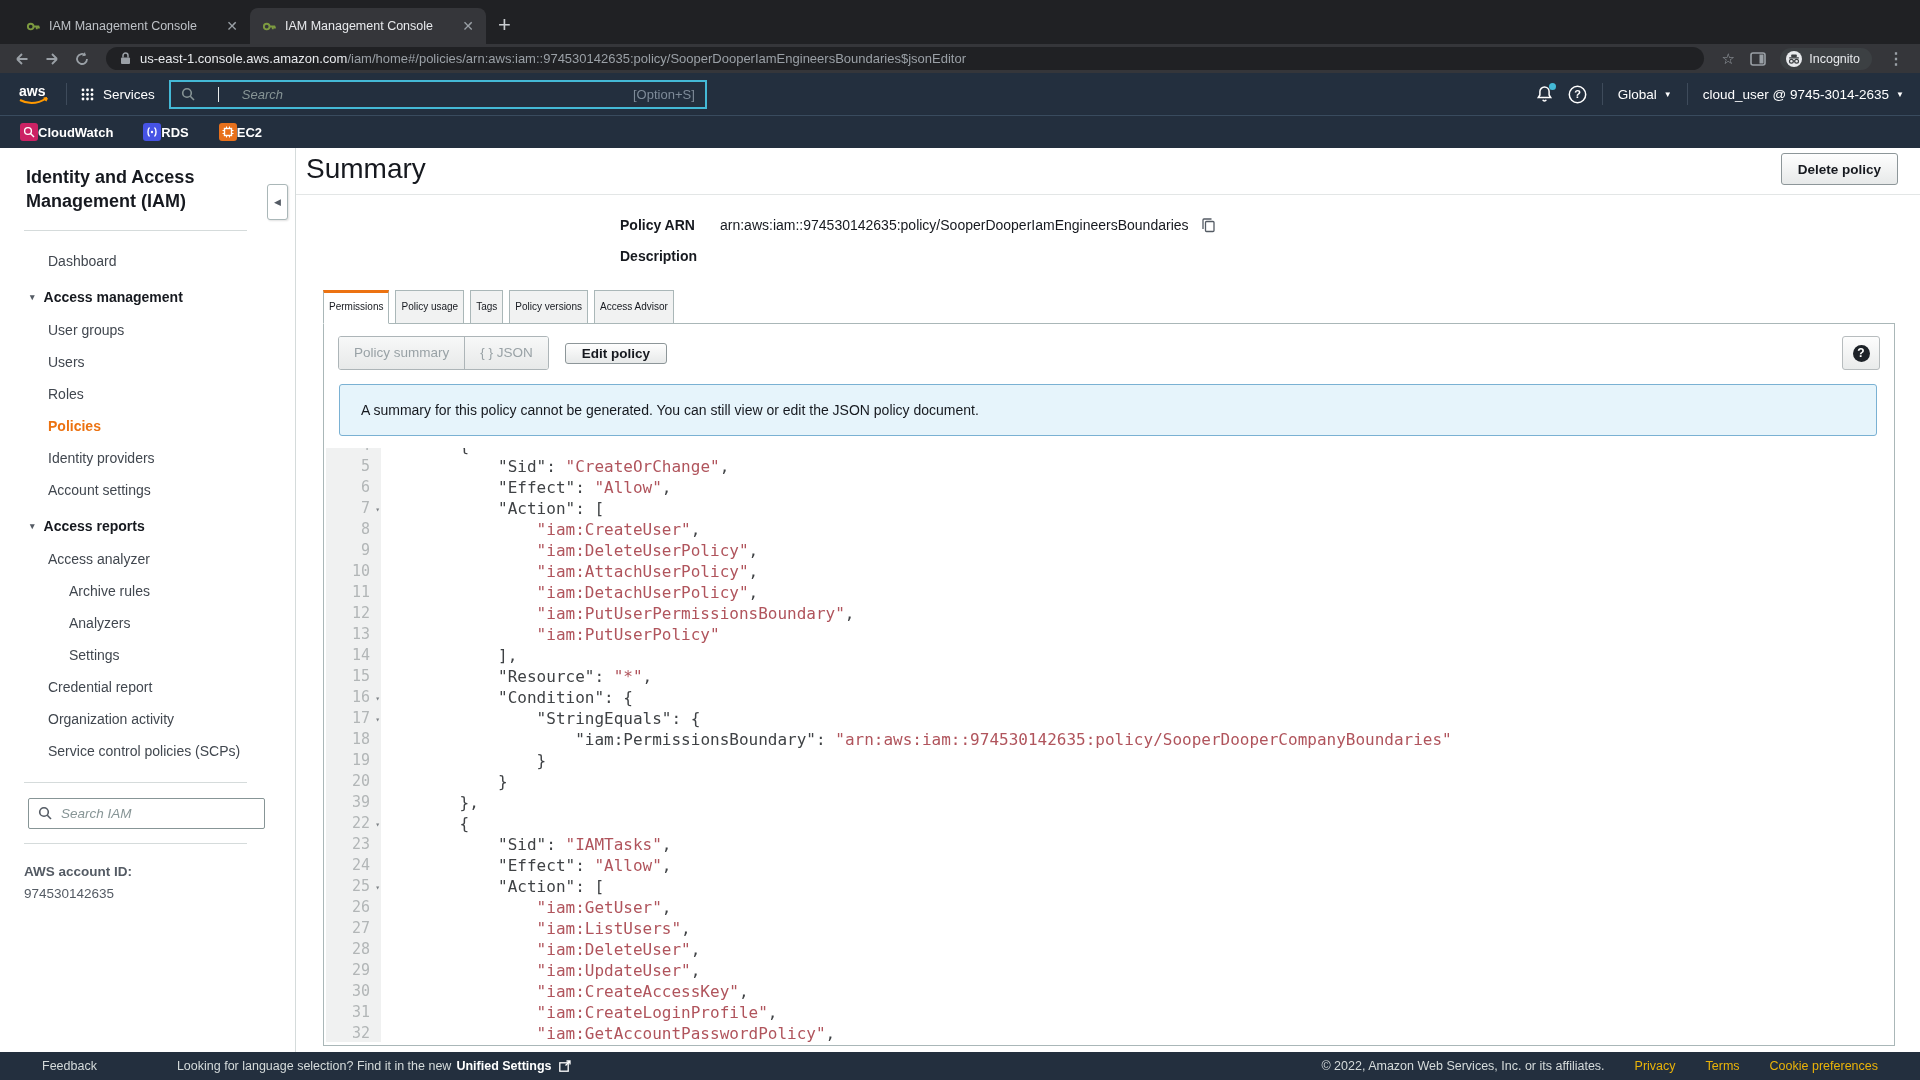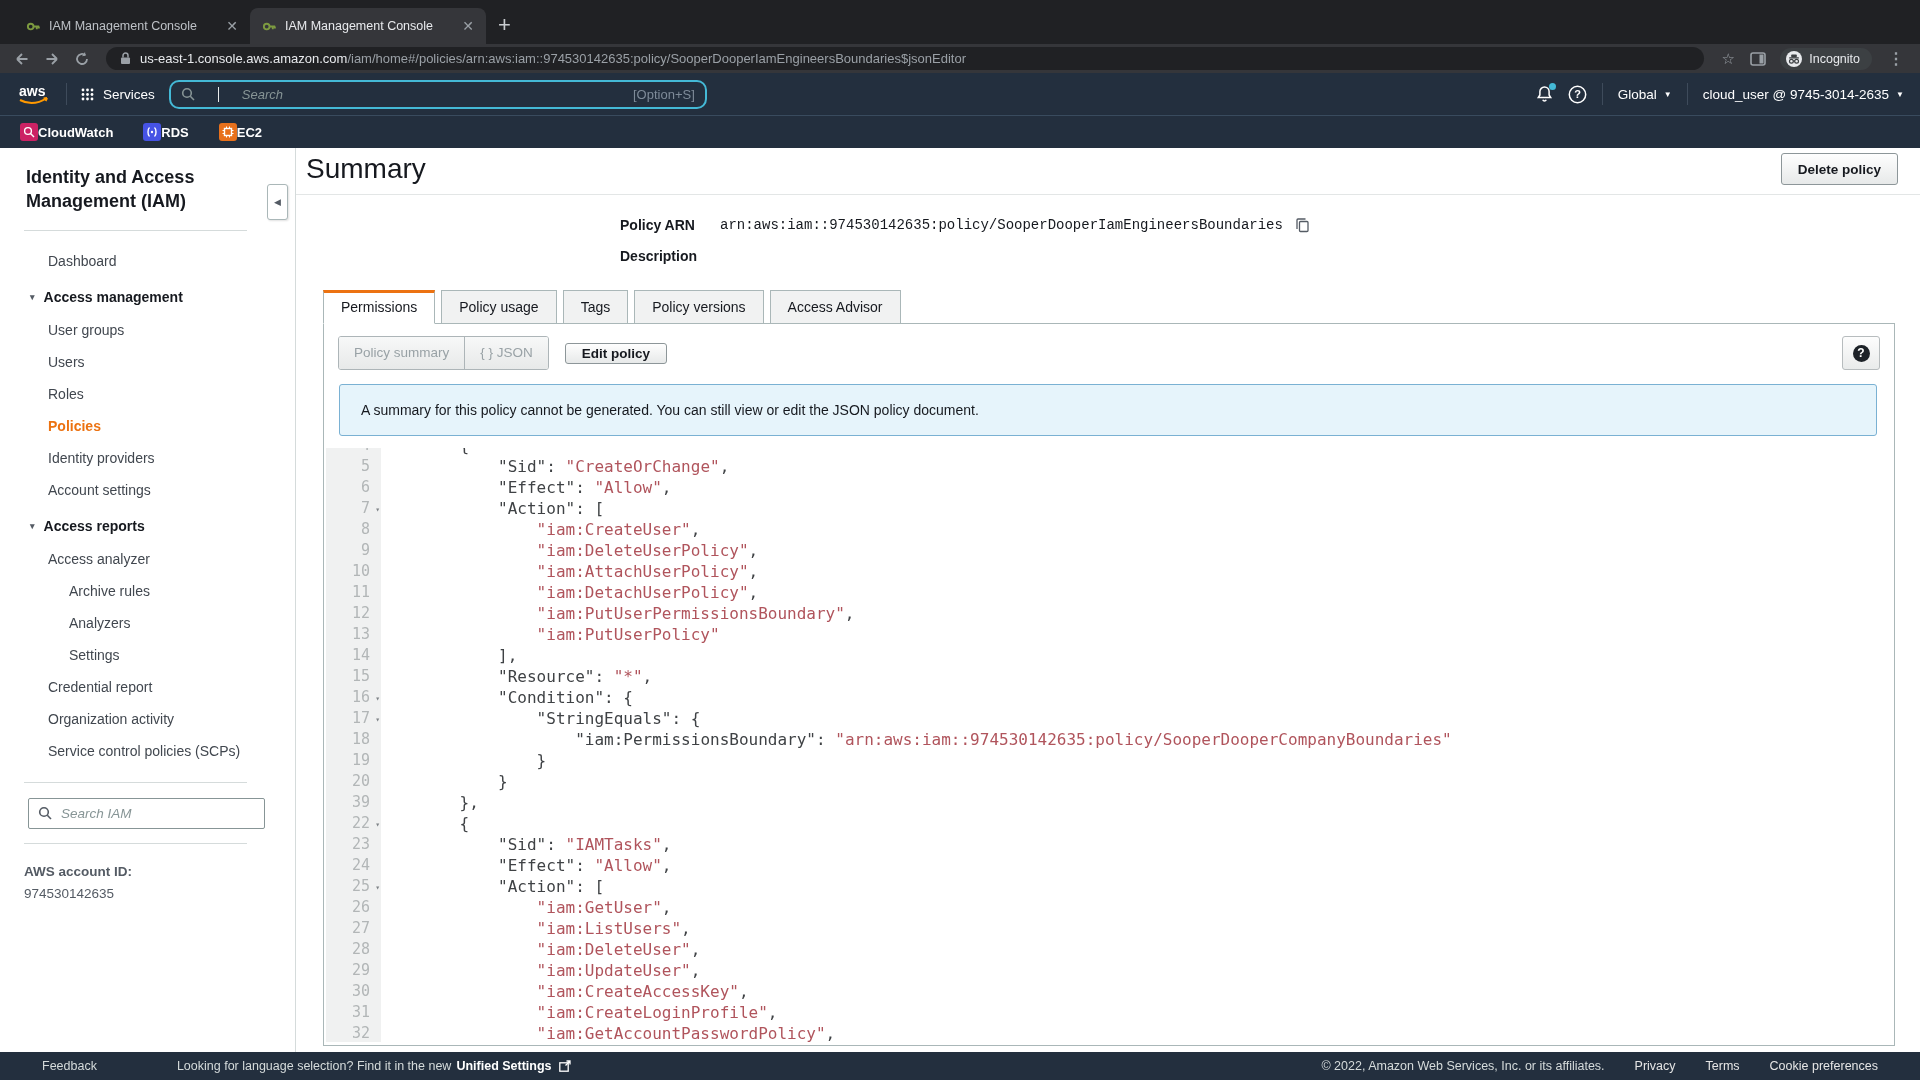--- a/index.html
+++ b/index.html
@@ -21,21 +21,21 @@
   .omnibox .domain { color:#e8eaed; }
   .omnibox .path { color:#9aa0a6; }
   .incog-pill { background:#3c4043; border-radius:12px; color:#e8eaed; font-size:12.5px; padding:3px 12px 3px 6px; display:flex; align-items:center; gap:7px; margin:0 4px; }
   .kebab { color:#9aa0a6; font-size:16px; font-weight:700; padding:0 6px; }
   .star { color:#9aa0a6; font-size:15px; }
 
   
   .awsnav { height:42px; background:var(--navy,#232f3e); display:flex; align-items:center; color:#fff; padding:0 16px; gap:14px; flex:none; }
   .vdiv { width:1px; height:22px; background:#3e4b5b; flex:none; }
   .services { display:flex; gap:9px; align-items:center; font-size:13.5px; }
-  .nav-search { width:538px; height:29px; border:2px solid #44b9d6; background:#232f3e; border-radius:10px; display:flex; align-items:center; padding:0 10px; gap:23px; }
+  .nav-search { width:538px; height:29px; border:2px solid #44b9d6; background:#232f3e; border-radius:0; display:flex; align-items:center; padding:0 10px; gap:23px; }
   .nav-search .ph { font-style:italic; color:#879596; font-size:13px; }
   .nav-search .caret { width:1px; height:15px; background:#e9ecec; }
   .nav-search .hint { margin-left:auto; color:#7e8b99; font-size:13px; }
   .nav-right { margin-left:auto; display:flex; align-items:center; gap:15px; font-size:13.5px; }
   .bell-wrap { position:relative; }
   .bell-dot { position:absolute; top:-2px; right:-3px; width:7px; height:7px; border-radius:50%; background:#44b9d6; }
   .drop { display:flex; align-items:center; gap:7px; }
   .drop .cdown { font-size:8px; color:#fff; }
 
   
@@ -65,24 +65,24 @@
   
   .content { flex:1; display:flex; flex-direction:column; min-width:0; }
   .chead { display:flex; align-items:flex-start; padding:5px 22px 0 10px; }
   .chead h1 { font-size:28px; font-weight:400; color:#16191f; margin:0; line-height:1.15; }
   .awsbtn { height:32px; padding:0 16px; border:1px solid #8d9699; border-radius:3px; background:linear-gradient(#fefefe,#e7e9e9); font-weight:700; font-size:13.5px; color:#16191f; font-family:"Liberation Sans",sans-serif; }
   .delete-btn { margin-left:auto; }
   .chead-divider { height:1px; background:#e3e6e6; margin-top:9px; }
   .meta { padding:22px 0 0 324px; }
   .meta-row { display:flex; margin-bottom:15px; font-size:14px; color:#16191f; align-items:center; }
   .meta-label { font-weight:700; width:100px; flex:none; }
-  .meta-value { display:flex; align-items:center; gap:12px;font-family:Liberation Mono, monospace; }
+  .meta-value { display:flex; align-items:center; gap:12px; }
 
   .mtabs { display:flex; gap:6px; padding-left:27px; margin-top:11px; position:relative; z-index:2; }
-  .mtab { height:34px; line-height:32px; padding:0 17px; border:1px solid #aab7b8; background:#f1f2f2; font-size:14px; color:#16191f; }
+  .mtab { height:34px; line-height:32px; padding:0 5px; border:1px solid #aab7b8; background:#f1f2f2; font-size:10px; color:#16191f; }
   .mtab.active { background:#fff; border-top:3px solid var(--accent,#ec7211); border-bottom:1px solid #fff; line-height:28px; }
 
   .panel { border:1px solid #aab7b8; background:#fff; margin:-1px 25px 6px 27px; flex:1; display:flex; flex-direction:column; min-height:0; }
   .panel-toolbar { display:flex; align-items:center; padding:12px 14px 6px 14px; flex:none; }
   .seg { display:flex; border:1px solid #adb5b8; border-radius:3px; overflow:hidden; }
   .seg-btn { height:32px; line-height:32px; padding:0 15px; background:linear-gradient(#f7f8f8,#e7e9e9); color:#99a2a6; font-size:13.5px; }
   .seg-btn + .seg-btn { border-left:1px solid #adb5b8; }
   .edit-btn { margin-left:16px; height:21px; }
   .help-btn { margin-left:auto; width:38px; height:34px; border:1px solid #b7bcbe; border-radius:3px; background:linear-gradient(#fdfdfd,#e9ebeb); display:flex; align-items:center; justify-content:center; }
   .qcirc { width:17px; height:17px; border-radius:50%; background:#1d2228; color:#fff; font-size:12px; font-weight:700; display:flex; align-items:center; justify-content:center; }
@@ -98,21 +98,21 @@
   .cline { height:21px; white-space:pre; font:16px/21px "DejaVu Sans Mono", monospace; }
   .cline .p { color:#3f4245; }
   .cline .s { color:var(--str,#b0545c); }
 
   
   .footer { height:28px; background:var(--navy,#232f3e); color:#d5dbdb; display:flex; align-items:center; font-size:12.5px; padding:0 42px; flex:none; }
   .feedback { margin-right:80px; }
   .lang { display:flex; align-items:center; gap:5px; }
   .lang b { color:#fff; }
   .foot-right { margin-left:auto; display:flex; align-items:center; gap:30px; }
-  .foot-link { color:#e5e5e5; }
+  .foot-link { color:#eab308; }
   svg { display:block; }
 </style>
 </head>
 <body>
 
 <div id="root">
 
   <div class="tabstrip">
     <div class="btab">
       <span>

